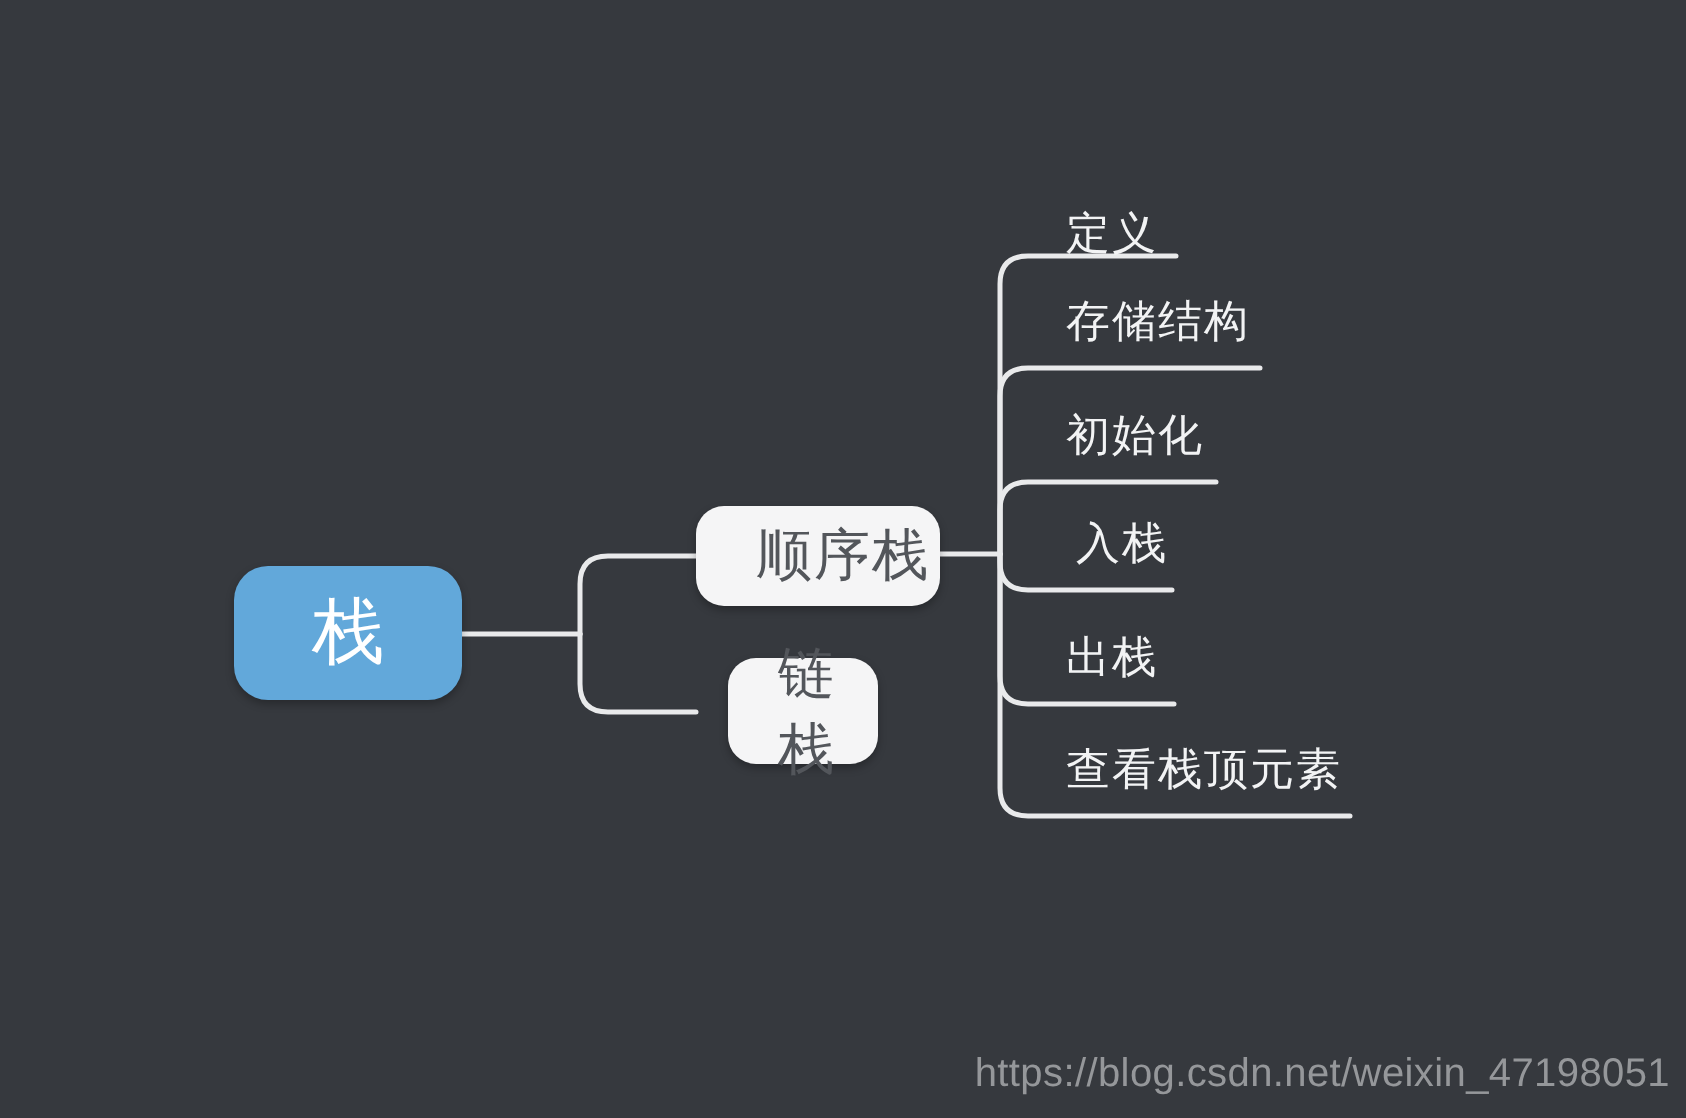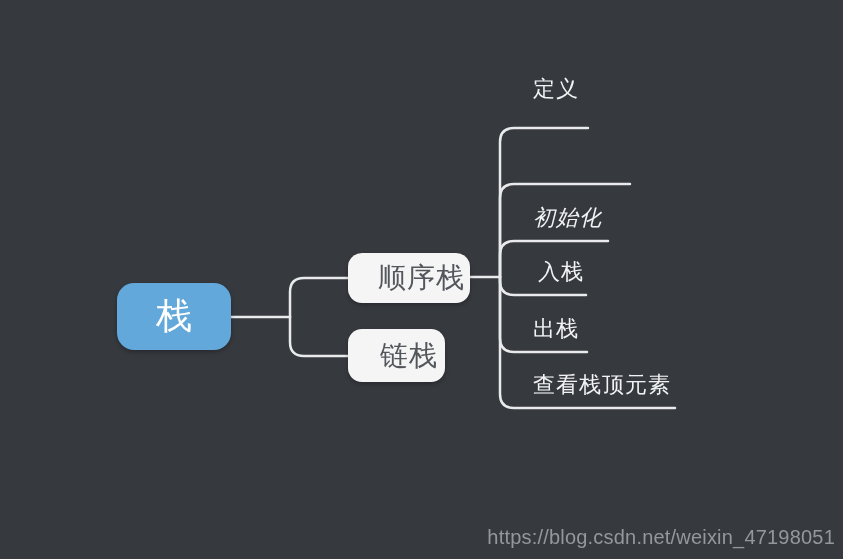--- a/index.html
+++ b/index.html
@@ -48,33 +48,33 @@
   }
   .node.branch {
     background: var(--branch-fill, #f5f5f6);
     color: var(--branch-text, #53565b);
     font-size: 28px;
     letter-spacing: 1px;
     border-radius: 14px;
     padding-left: 25px;
   }
   .node.branch-1 { left: 348px; top: 253px; width: 122px; height: 50px; }
-  .node.branch-2 { left: 348px; top: 329px; width: 97px;  height: 53px; }
+  .node.branch-2 { left: 364px; top: 329px; width: 75px;  height: 53px; }
   .leaf {
     position: absolute;
     color: var(--leaf-text, #f2f3f4);
     font-size: 22px;
     line-height: 24px;
     letter-spacing: 1px;
     white-space: nowrap;
     user-select: none;
   }
-  .leaf-1 { left: 533px; top: 77px;  }
+  .leaf-1 { left: 533px; top: 105px;  }
   .leaf-2 { left: 533px; top: 149px; }
-  .leaf-3 { left: 533px; top: 206px; font-style: italic; }
+  .leaf-3 { left: 533px; top: 206px; }
   .leaf-4 { left: 538px; top: 260px; }
   .leaf-5 { left: 533px; top: 317px; font-family: Liberation Serif, serif; }
   .leaf-6 { left: 533px; top: 373px; text-align: right; }
   .watermark {
     position: absolute;
     right: 8px;
     bottom: 10px;
     color: var(--watermark, #95979a);
     font-size: 20px;
     letter-spacing: 0.2px;
@@ -103,20 +103,21 @@
     <path d="M500 277 V394 Q500 408 514 408 H675"></path>
   </svg>
 
   <div class="node root">栈</div>
 
   <div class="node branch branch-1">顺序栈</div>
 
   <div class="node branch branch-2">链栈</div>
 
   <div class="leaf leaf-1">定义</div>
+  <div class="leaf leaf-2">存储结构</div>
   <div class="leaf leaf-3">初始化</div>
   <div class="leaf leaf-4">入栈</div>
   <div class="leaf leaf-5">出栈</div>
   <div class="leaf leaf-6">查看栈顶元素</div>
 
   <div class="watermark">https://blog.csdn.net/weixin_47198051</div>
 
 </div>
 
 </body></html>

